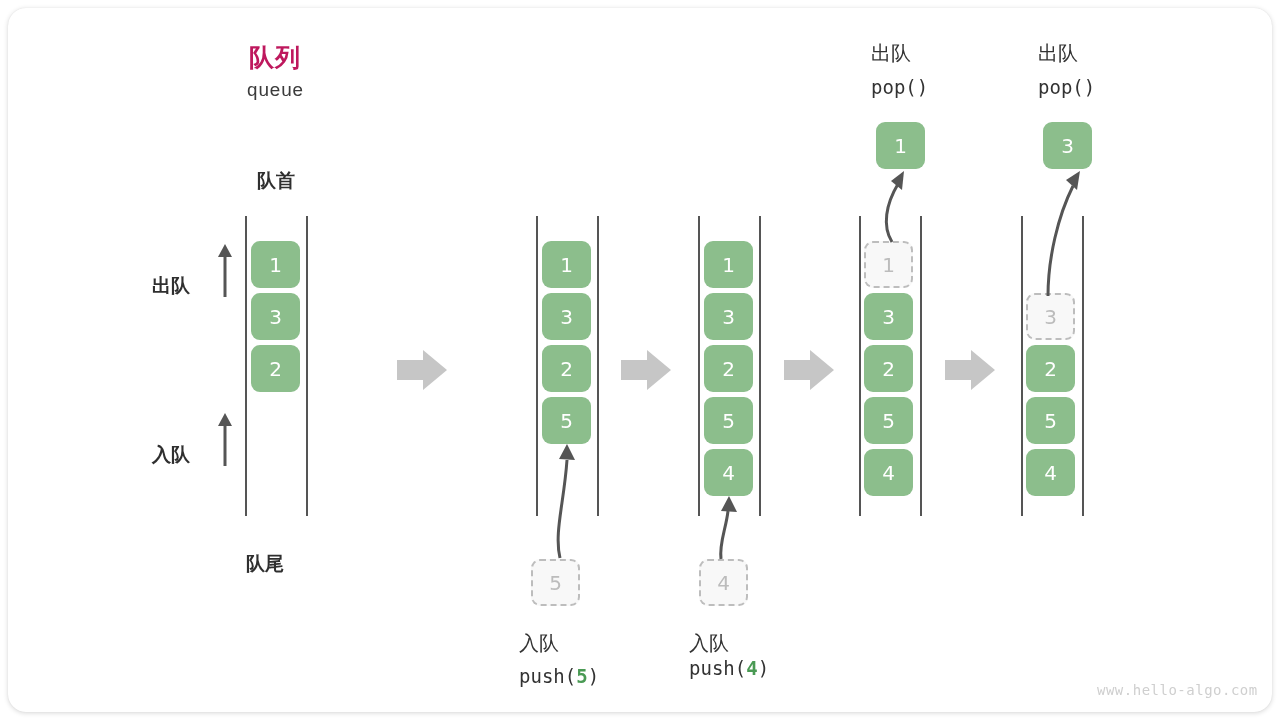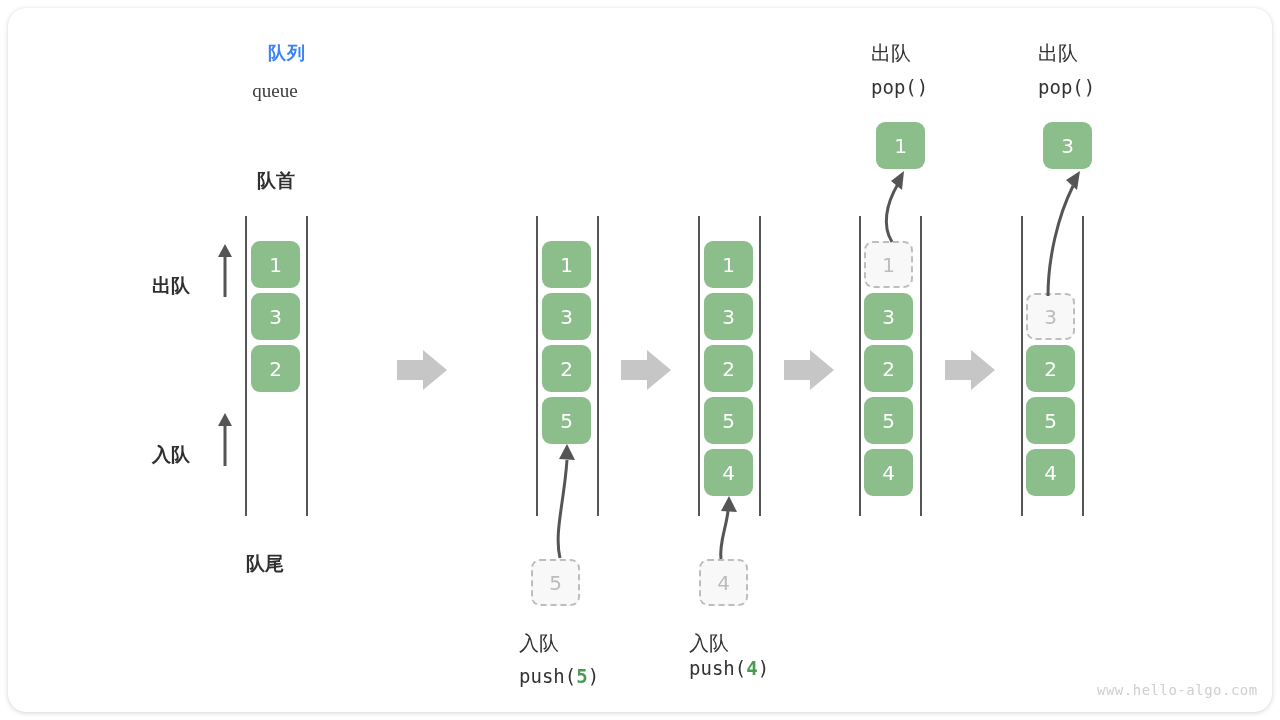--- a/index.html
+++ b/index.html
@@ -29,28 +29,27 @@
     left: 0; top: 0;
     width: 1280px;
     height: 720px;
   }
   .abs { position: absolute; }
 
   
   .title-cn {
     font-family: "Liberation Sans", sans-serif;
     font-weight: bold;
-    font-size: 18px;
-    color: #3b82f6;
+    font-size: 25px;
+    color: #be185d;
     letter-spacing: 1px;
     white-space: nowrap;
-    margin-left: 12px;
   }
   .title-en {
-    font-family: Liberation Serif, serif;
+    font-family: Liberation Mono, monospace;
     font-size: 19px;
     color: #3b3b3b;
     white-space: nowrap;
   }
   .label-cn {
     font-family: Liberation Sans, sans-serif;
     font-weight: bold;
     font-size: 19px;
     color: #2f2f2f;
     white-space: nowrap;

